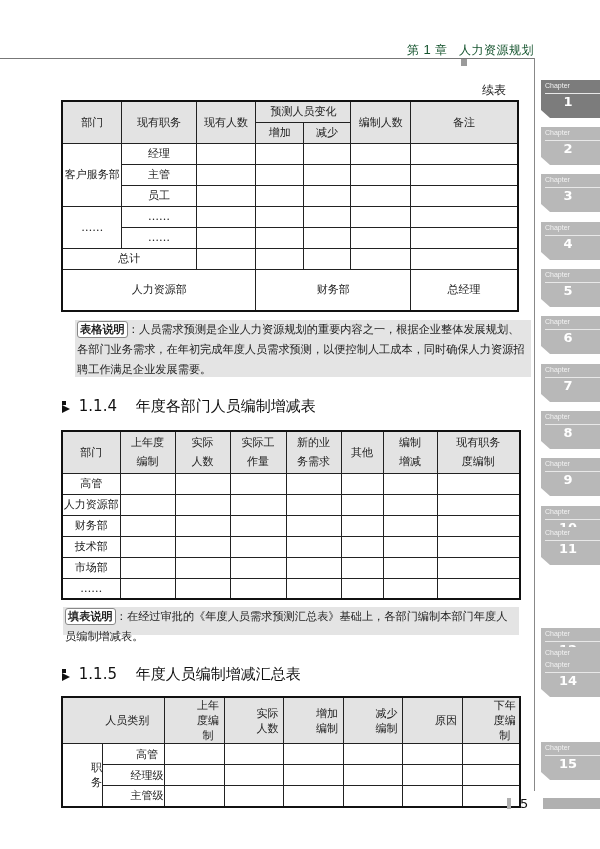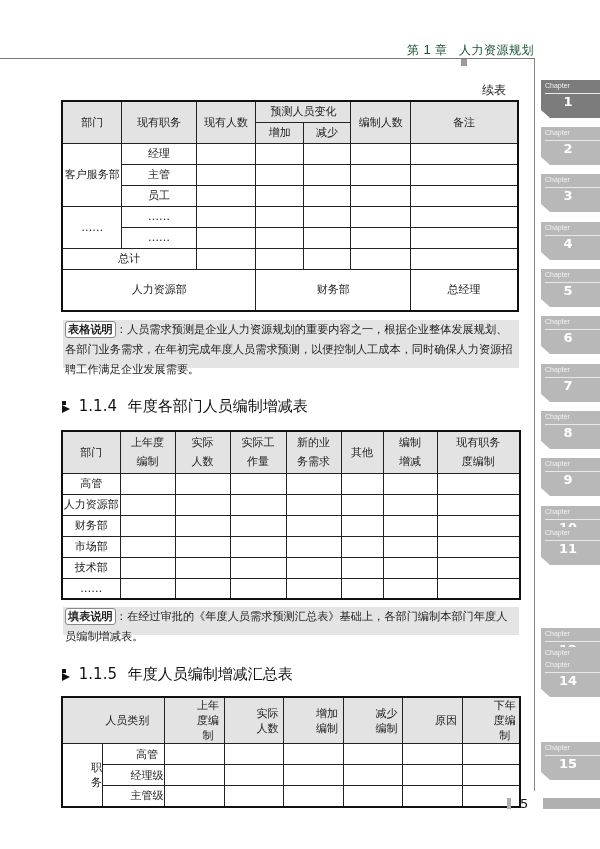--- a/index.html
+++ b/index.html
@@ -28,32 +28,32 @@
   #table1 .sign td { height: 42px; }
 
   .note {
     position: absolute; left: 63px; width: 456px; background: #e4e4e4;
     font-size: 11.2px; line-height: 20px; color: #222; padding: 0 2px;
   }
   .note .tag {
     display: inline-block; background: #fff; border: 1px solid #888; border-radius: 3px;
     padding: 0 2px; font-weight: bold; line-height: 15px; font-size: 11.2px;
   }
-  #note1 { top: 320px; height: 48px; }
+  #note1 { top: 320px; height: 57px; margin-left: 12px; }
   #note2 { top: 607px; height: 28px; }
 
   .section {
     position: absolute; left: 62px;
     font-family: "DejaVu Sans", "Liberation Sans", sans-serif;
     font-size: 15px; color: #111; white-space: nowrap;
   }
   .section .bullet { display: inline-block; width: 9px; height: 11px; position: relative; margin-right: 3px; vertical-align: -1px; }
   .section .bullet::before { content: ""; position: absolute; left: 0; top: 0; width: 4px; height: 4px; background: #111; }
   .section .bullet::after { content: ""; position: absolute; left: 0; top: 4px; width: 0; height: 0; border-left: 8px solid #111; border-top: 4px solid transparent; border-bottom: 4px solid transparent; }
-  .section .snum { margin-right: 6px; }
+  .section .snum { margin-right: 14px; }
   #sec114 { top: 397px; }
   #sec115 { top: 665px; }
 
   #table2 { left: 61px; top: 430px; width: 458px; }
   #table2 th { height: 42px; line-height: 19px; font-size: 11px; }
   #table2 td { height: 21px; }
 
   #table3 { left: 61px; top: 696px; width: 458px; }
   #table3 th, #table3 td { height: 21px; padding-left: 28px; }
 
@@ -230,31 +230,31 @@
         <td>财务部</td>
         <td></td>
         <td></td>
         <td></td>
         <td></td>
         <td></td>
         <td></td>
         <td></td>
       </tr>
   <tr>
+        <td>技术部</td>
+        <td></td>
+        <td></td>
+        <td></td>
+        <td></td>
+        <td></td>
+        <td></td>
+        <td></td>
+      </tr>
+  <tr>
         <td>市场部</td>
-        <td></td>
-        <td></td>
-        <td></td>
-        <td></td>
-        <td></td>
-        <td></td>
-        <td></td>
-      </tr>
-  <tr>
-        <td>技术部</td>
         <td></td>
         <td></td>
         <td></td>
         <td></td>
         <td></td>
         <td></td>
         <td></td>
       </tr>
   <tr>
         <td>……</td>

